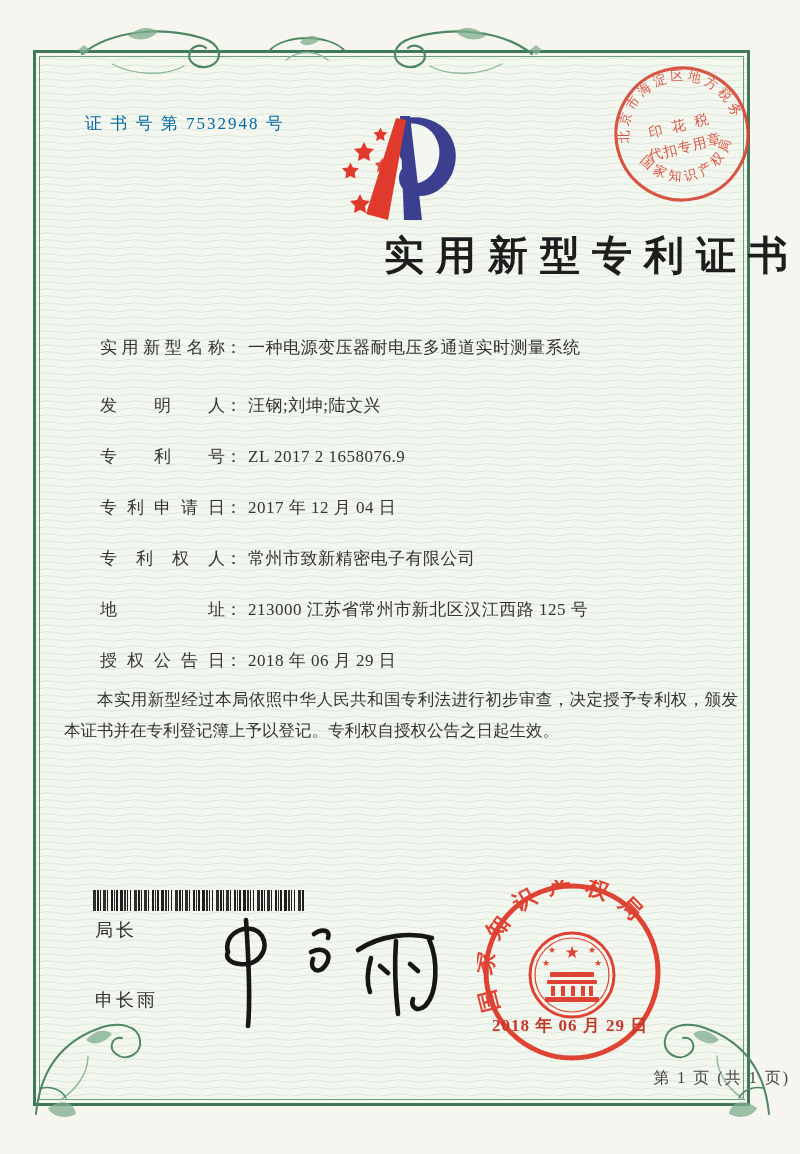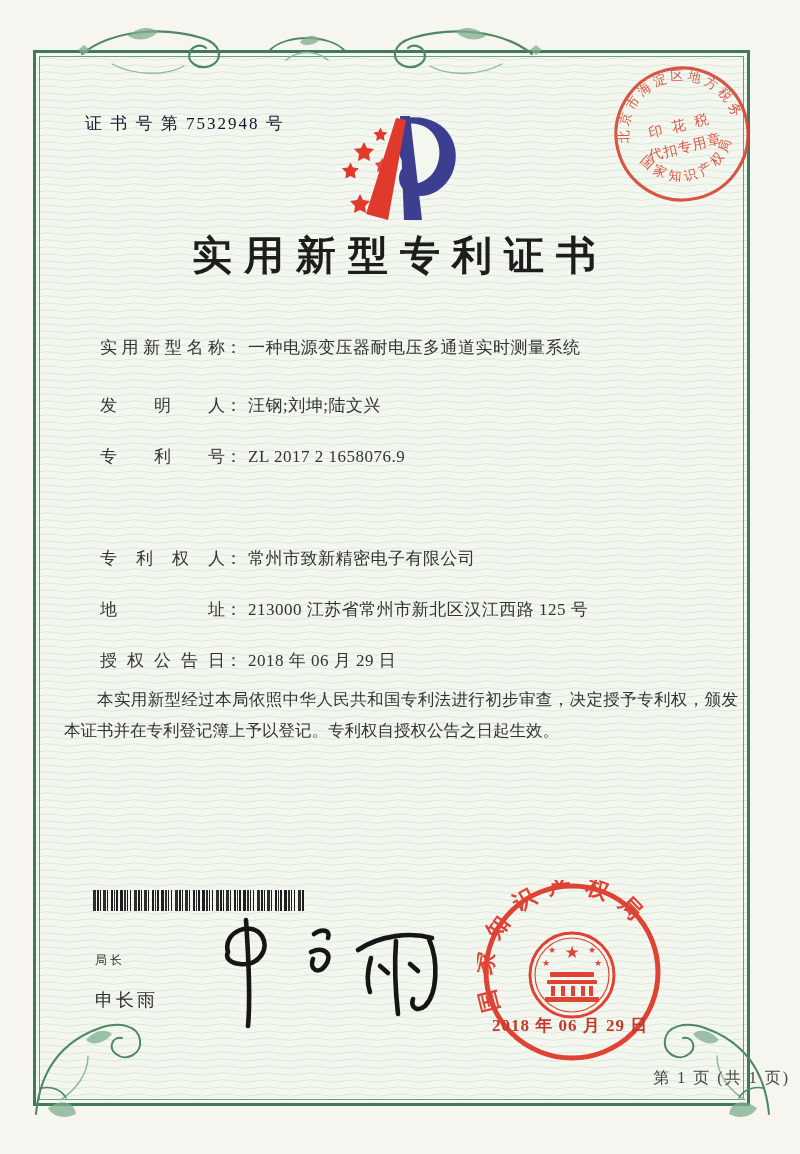--- a/index.html
+++ b/index.html
@@ -15,42 +15,42 @@
     position:absolute;left:33px;top:50px;width:717px;height:1056px;
     border:3px solid #40785a;background:#f4f7ef;box-sizing:border-box;
   }
   .frame-inner{
     position:absolute;left:3px;top:3px;right:3px;bottom:3px;
     border:1px solid #6b9a7d;box-sizing:border-box;
   }
   .waves{position:absolute;left:0;top:0;width:100%;height:100%;}
   .abs{position:absolute;}
   .cert-no{
-    left:85px;top:112px;font-size:17px;letter-spacing:2px;color:#0f172a;
+    left:85px;top:112px;font-size:17px;letter-spacing:2px;color:#0369a1;
   }
   .logo{left:330px;top:108px;}
   .title{
-    left:0;top:228px;width:800px;text-align:center;
+    left:0;top:228px;width:800px;text-align:right;
     font-size:40px;font-weight:600;letter-spacing:12px;color:#1d1d1d;
   }
   .field-row{left:85px;font-size:17px;color:#333;white-space:nowrap;margin-left:15px;}
   .flabel{
     display:inline-block;width:125px;text-align:justify;text-align-last:justify;
     vertical-align:top;
   }
   .fcolon{display:inline-block;margin-right:6px;}
   .fvalue{letter-spacing:0.5px;}
   .grant-no{left:455px;font-size:17px;color:#333;white-space:nowrap;}
   .body-text{
     left:64px;top:684px;width:674px;font-size:16.5px;line-height:31px;
     text-align:justify;color:#333;
   }
   .body-text p{margin:0;text-indent:2em;}
   .barcode{left:93px;top:889px;}
-  .signer-title{left:95px;top:952px;font-size:12px;letter-spacing:3px;color:#2e2e2e;}
+  .signer-title{left:95px;top:918px;font-size:18px;letter-spacing:3px;color:#2e2e2e;}
   .signer-name{left:95px;top:988px;font-size:18px;letter-spacing:3px;color:#2e2e2e;}
   .signature{left:210px;top:908px;}
   .seal{left:477px;top:880px;opacity:0.92;}
   .seal-date{
     left:492px;top:1014px;font-size:17px;letter-spacing:1px;color:#c1392b;
     font-weight:600;z-index:5;
   }
   .footer{
     left:0;top:1068px;width:790px;text-align:right;font-size:16px;
     letter-spacing:2px;color:#444;
@@ -151,20 +151,23 @@
   <div class="abs title">实用新型专利证书</div>
 
   <div class="abs field-row" style="top:336px">
     <span class="flabel">实用新型名称</span><span class="fcolon">：</span><span class="fvalue">一种电源变压器耐电压多通道实时测量系统</span>
   </div>
   <div class="abs field-row" style="top:394px">
     <span class="flabel">发明人</span><span class="fcolon">：</span><span class="fvalue">汪钢;刘坤;陆文兴</span>
   </div>
   <div class="abs field-row" style="top:445px">
     <span class="flabel">专利号</span><span class="fcolon">：</span><span class="fvalue">ZL 2017 2 1658076.9</span>
+  </div>
+  <div class="abs field-row" style="top:496px">
+    <span class="flabel">专利申请日</span><span class="fcolon">：</span><span class="fvalue">2017 年 12 月 04 日</span>
   </div>
   <div class="abs field-row" style="top:547px">
     <span class="flabel">专利权人</span><span class="fcolon">：</span><span class="fvalue">常州市致新精密电子有限公司</span>
   </div>
   <div class="abs field-row" style="top:598px">
     <span class="flabel">地址</span><span class="fcolon">：</span><span class="fvalue">213000 江苏省常州市新北区汉江西路 125 号</span>
   </div>
   <div class="abs field-row" style="top:649px">
     <span class="flabel">授权公告日</span><span class="fcolon">：</span><span class="fvalue">2018 年 06 月 29 日</span>
   </div>

